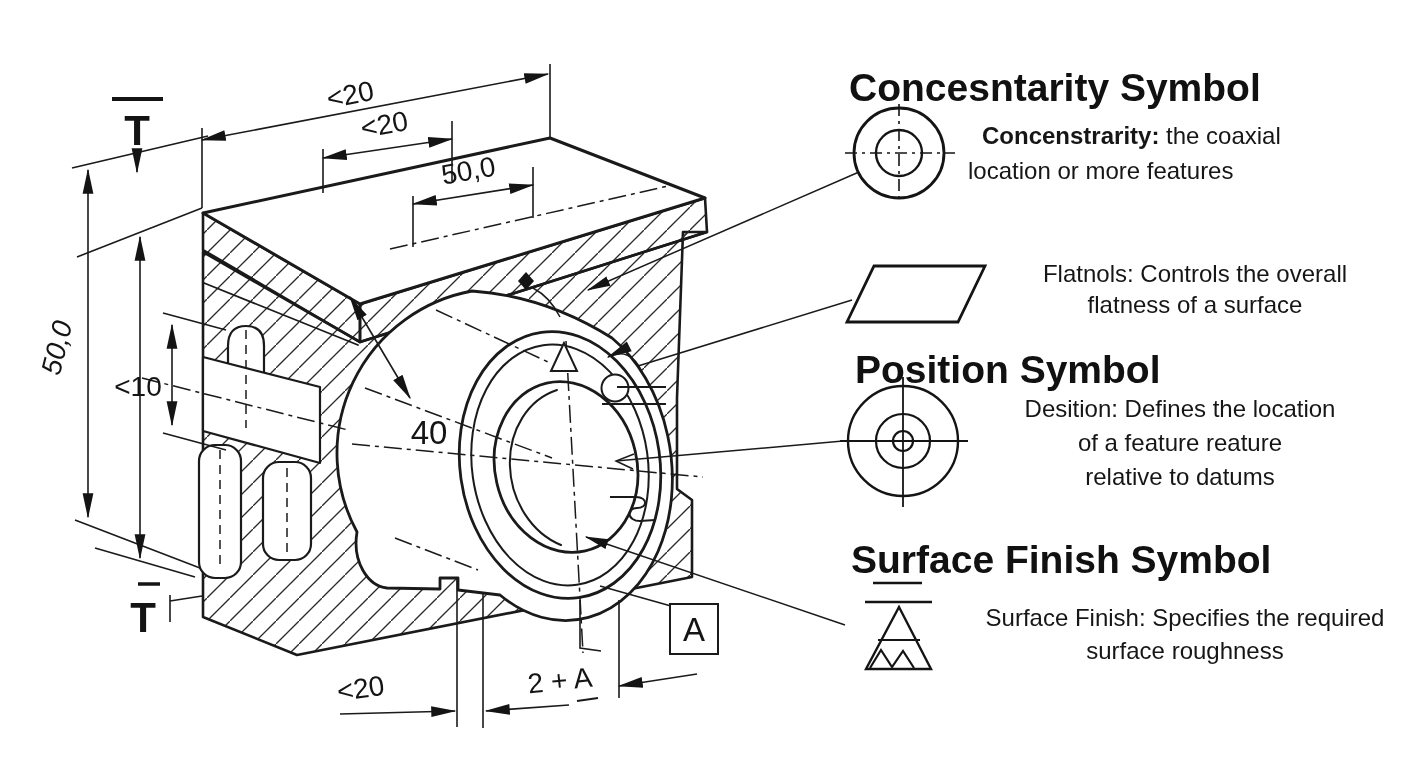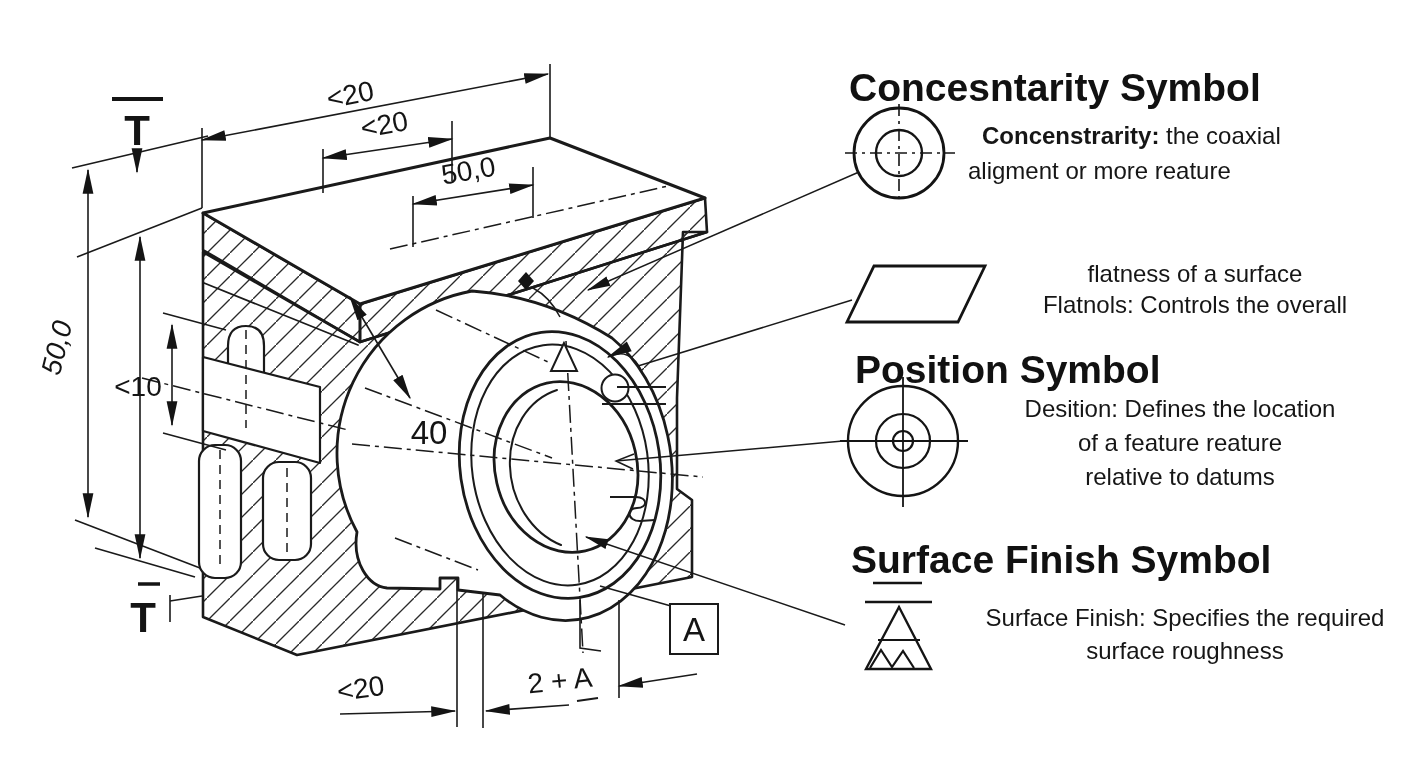--- a/index.html
+++ b/index.html
@@ -170,26 +170,26 @@
     <path d="M 865,602 L 932,602" stroke-width="2.6"></path>
     <path d="M 899,607 L 866,669 L 931,669 Z" stroke-width="2.4"></path>
     <path d="M 878,640 L 920,640" stroke-width="2.2"></path>
     <polyline points="870,668 881,650 892,667 903,651 914,668" stroke-width="2.2"></polyline>
   </g>
 </svg>
 
 <div class="legend-title" style="left:849px;top:66px;">Concesntarity Symbol</div>
 <div class="legend-desc" style="left:968px;top:118px;width:420px;line-height:35px;">
   <div class="l1-indent"><span class="term">Concenstrarity:</span><span> the coaxial</span></div>
-  <div>aligment or more reature</div>
+  <div>location or more features</div>
 </div>
 
 <div class="legend-desc centered" style="left:1010px;top:258px;width:370px;line-height:31px;">
+  <div>Flatnols: Controls the overall</div>
   <div>flatness of a surface</div>
-  <div>Flatnols: Controls the overall</div>
 </div>
 
 <div class="legend-title" style="left:855px;top:348px;">Position Symbol</div>
 <div class="legend-desc centered" style="left:985px;top:392px;width:390px;line-height:34px;">
   <div>Desition: Defines the location</div>
   <div>of a feature reature</div>
   <div>relative to datums</div>
 </div>
 
 <div class="legend-title" style="left:851px;top:538px;">Surface Finish Symbol</div>

